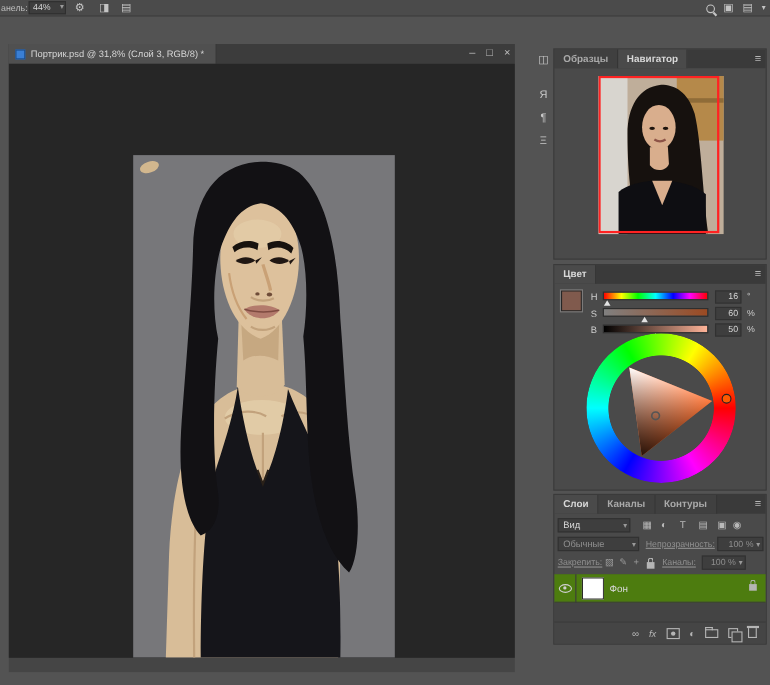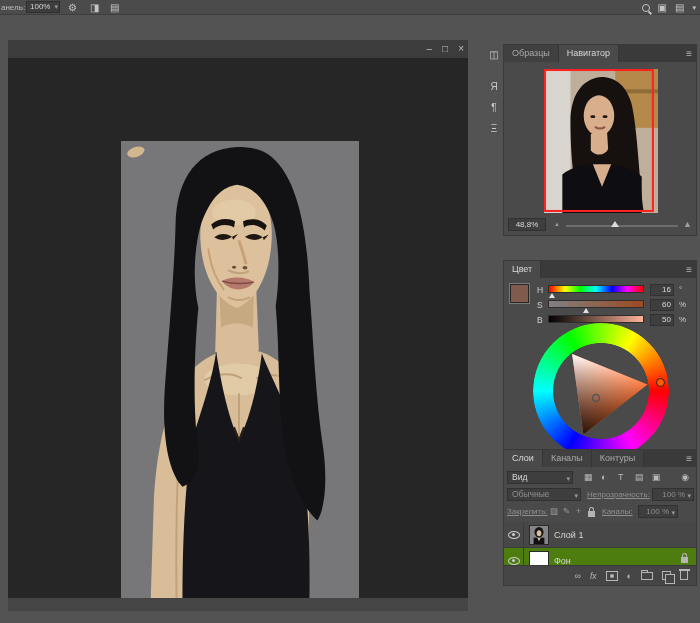--- a/index.html
+++ b/index.html
@@ -53,57 +53,57 @@
     font-size:8px; color:#d0d0d0; text-align:center; line-height:9px; }
   .status-doc { font-size:8px; color:#bfbfbf; margin-left:14px; }
   .status-chev { font-size:7px; color:#9a9a9a; margin-left:4px; }
   
   .collapsed-strip { position:absolute; left:485px; top:46px; width:18px; }
   .cp-icon { width:18px; height:18px; text-align:center; font-size:10px; color:#c9c9c9; line-height:18px; }
   .cp-icon.first { margin-bottom:14px; }
   .cp-icon + .cp-icon { margin-top:3px; }
   
   .panel { position:absolute; left:503px; width:194px; background:#4a4a4a; border:1px solid #3a3a3a; }
-  .ptabs { position:relative; height:17px; background:#3a3a3a; display:flex; }
+  .ptabs { position:relative; height:17px; background:#3a3a3a; display:flex;font-weight:bold; }
   .ptab { padding:0 8px; line-height:17px; font-size:9px; color:#a9a9a9; background:#404040; border-right:1px solid #353535; }
   .ptab.active { background:#4a4a4a; color:#d8d8d8; }
   .pmenu { position:absolute; right:4px; top:0; line-height:17px; font-size:10px; color:#b5b5b5; }
   
   .panel-navigator { top:44px; height:192px; }
   .nav-thumb { position:absolute; left:40px; top:24px; width:114px; height:144px; }
   .nav-zoom-row { position:absolute; left:4px; right:4px; bottom:3px; height:14px; }
   .nav-zoom-value { position:absolute; left:0; top:0; width:38px; height:13px; background:#3e3e3e;
     border:1px solid #313131; font-size:8px; color:#d8d8d8; text-align:center; line-height:11px; }
   .nav-mountain-s { position:absolute; left:46px; top:3px; font-size:6px; color:#9d9d9d; }
   .nav-mountain-l { position:absolute; right:0px; top:1px; font-size:9px; color:#9d9d9d; }
   .nav-track { position:absolute; left:58px; right:14px; top:7px; height:2px; background:#6c6c6c; }
   .nav-thumb-tri { position:absolute; left:40%; top:-4px; width:0; height:0;
     border-left:4px solid transparent; border-right:4px solid transparent; border-bottom:6px solid #dcdcdc; }
   
-  .panel-color { top:240px; height:206px;margin-top:20px; }
+  .panel-color { top:240px; height:206px; }
   .swatch { position:absolute; left:6px; top:23px; width:19px; height:19px; border:1px solid #262626; outline:1px solid #7a7a7a; }
   .crow { position:absolute; left:0; right:0; height:13px; }
   .crow .lbl { position:absolute; left:33px; top:1px; font-size:8.5px; color:#cfcfcf; }
   .cbar { position:absolute; left:44px; top:1px; width:96px; height:8px; border:1px solid #2e2e2e; }
   .cthumb { position:absolute; top:9px; width:0; height:0;
     border-left:3px solid transparent; border-right:3px solid transparent; border-bottom:5px solid #e3e3e3; }
   .cval { position:absolute; left:146px; top:0; width:24px; height:12px; background:#3e3e3e; border:1px solid #313131;
     font-size:8px; color:#d8d8d8; text-align:right; padding-right:2px; line-height:10px; }
   .cunit { position:absolute; left:175px; top:1px; font-size:8px; color:#cfcfcf; }
   .wheel { position:absolute; left:29px; top:62px; width:136px; height:136px; }
   .wheel-ring { position:absolute; inset:0; border-radius:50%;
     background: conic-gradient(from 90deg, #f00, #f0f, #00f, #0ff, #0f0, #ff0, #f00);
     -webkit-mask: radial-gradient(circle closest-side, transparent 70%, #000 71%);
             mask: radial-gradient(circle closest-side, transparent 70%, #000 71%); }
   .wheel svg { position:absolute; inset:0; }
   .ring-marker { position:absolute; left:123px; top:55px; width:9px; height:9px; border-radius:50%;
     background:#ff5a00; border:1.5px solid #222; }
   
   .panel-layers { top:449px; height:137px; }
-  .lrow { position:absolute; left:0; right:2px; }
+  .lrow { position:absolute; left:0; right:17px; }
   .f-dd { position:absolute; left:3px; top:0; width:66px; height:13px; background:#3e3e3e; border:1px solid #313131;
     font-size:8.5px; color:#d8d8d8; line-height:11px; padding-left:4px; }
   .dd-chev { position:absolute; right:2px; top:1px; font-size:7px; color:#9a9a9a; }
   .f-ic { position:absolute; top:1px; font-size:9px; color:#b9b9b9; }
   .blend-dd { position:absolute; left:3px; top:0; width:74px; height:13px; background:#3e3e3e; border:1px solid #313131;
     font-size:8.5px; color:#8f8f8f; line-height:11px; padding-left:4px; }
   .dim-lbl { position:absolute; font-size:8px; color:#8f8f8f; top:2px;text-decoration:underline; }
   .dim-box { position:absolute; top:0; height:13px; background:#3e3e3e; border:1px solid #313131;
     font-size:8px; color:#8f8f8f; line-height:11px; text-align:right; padding-right:8px; }
   .lock-ic { position:absolute; top:1px; font-size:8.5px; color:#9a9a9a; }
@@ -120,36 +120,40 @@
   .lb-fx { font-size:8.5px; font-style:italic; color:#b5b5b5; }
 </style>
 </head>
 <body>
 
 <div class="app">
 
   <div class="options-bar">
     <span class="ob-label">анель:</span>
     <div class="ob-zoom">
-      <span>100%</span>
+      <span>44%</span>
       <span class="chev">▾</span>
     </div>
     <span class="ob-icon" style="left:68px;">⚙</span>
     <span class="ob-icon" style="left:90px;">◨</span>
     <span class="ob-icon" style="left:110px;">▤</span>
     <div class="ob-right">
       <span class="i-search"></span>
       <span class="ob-icon" style="position:static;">▣</span>
       <span class="ob-icon" style="position:static;">▤</span>
       <span class="ob-icon" style="position:static;font-size:7px;">▾</span>
     </div>
   </div>
 
   <div class="doc-window">
     <div class="doc-tabbar">
+      <div class="doc-tab">
+        <span class="doc-file-icon"></span>
+        <span class="doc-title">Портрик.psd @ 31,8% (Слой 3, RGB/8) *</span>
+      </div>
       <div class="win-controls">
         <span>–</span>
         <span>□</span>
         <span>×</span>
       </div>
     </div>
 
     <div class="canvas">
 
       <svg class="painting" viewBox="0 0 240 460" preserveAspectRatio="none" width="238" height="457">
@@ -217,28 +221,20 @@
       <path d="M56,8 C36,10 26,28 26,52 C26,92 30,120 38,141 L98,141 C93,104 92,60 86,34 C80,14 68,8 56,8 Z" fill="#16110e"></path>
       <ellipse cx="54" cy="46" rx="15" ry="20" fill="#d9ae8d"></ellipse>
       <ellipse cx="48" cy="47" rx="2.5" ry="1.4" fill="#1d130d"></ellipse>
       <ellipse cx="60" cy="47" rx="2.5" ry="1.4" fill="#1d130d"></ellipse>
       <path d="M50,57 C53,59 57,59 60,57" stroke="#8d5347" stroke-width="2" fill="none"></path>
       <path d="M46,64 L46,80 C50,86 60,86 63,79 L62,63 Z" fill="#d9ae8d"></path>
       <path d="M18,104 C34,90 78,90 96,106 L96,142 L18,142 Z" fill="#0e0e12"></path>
       <path d="M48,94 L66,94 L57,116 Z" fill="#d9ae8d"></path>
       <rect x="1" y="1" width="106" height="139" fill="none" stroke="#ff2222" stroke-width="2"></rect>
     </svg>
-    <div class="nav-zoom-row">
-      <div class="nav-zoom-value">48,8%</div>
-      <span class="nav-mountain-s">▲</span>
-      <div class="nav-track">
-        <span class="nav-thumb-tri"></span>
-      </div>
-      <span class="nav-mountain-l">▲</span>
-    </div>
   </div>
 
   <div class="panel panel-color">
     <div class="ptabs">
       <div class="ptab active">Цвет</div>
       <span class="pmenu">≡</span>
     </div>
     <div class="swatch" style="background:#805a4d;"></div>
 
     <div class="crow" style="top:23px;">
@@ -325,33 +321,20 @@
       <span class="lock-ic" style="left:72px;">+</span>
       <span class="i-lock" style="position:absolute;left:84px;top:6px;"></span>
       <span class="dim-lbl" style="left:98px;">Каналы:</span>
       <div class="dim-box" style="left:134px;width:40px;">
         <span>100 %</span>
         <span class="dd-chev">▾</span>
       </div>
     </div>
 
     <div class="layer-list">
-      <div class="layer-row">
-        <div class="eye-cell">
-            <span class="i-eye"></span>
-          </div>
-        <svg class="layer-thumb" viewBox="0 0 20 20" preserveAspectRatio="none">
-          <rect width="20" height="20" fill="#85858a"></rect>
-          <ellipse cx="10" cy="7" rx="5" ry="6" fill="#141414"></ellipse>
-          <ellipse cx="10" cy="8" rx="2.6" ry="3.4" fill="#d8bd98"></ellipse>
-          <rect x="4" y="13" width="12" height="7" fill="#101014"></rect>
-          <path d="M8,13 L12,13 L10,17 Z" fill="#d8bd98"></path>
-        </svg>
-        <span class="layer-name">Слой 1</span>
-      </div>
       <div class="layer-row selected">
         <div class="eye-cell">
             <span class="i-eye"></span>
           </div>
         <svg class="layer-thumb" viewBox="0 0 20 20" preserveAspectRatio="none">
           <rect width="20" height="20" fill="#ffffff"></rect>
         </svg>
         <span class="layer-name">Фон</span>
         <span class="i-lock layer-lock"></span>
       </div>

